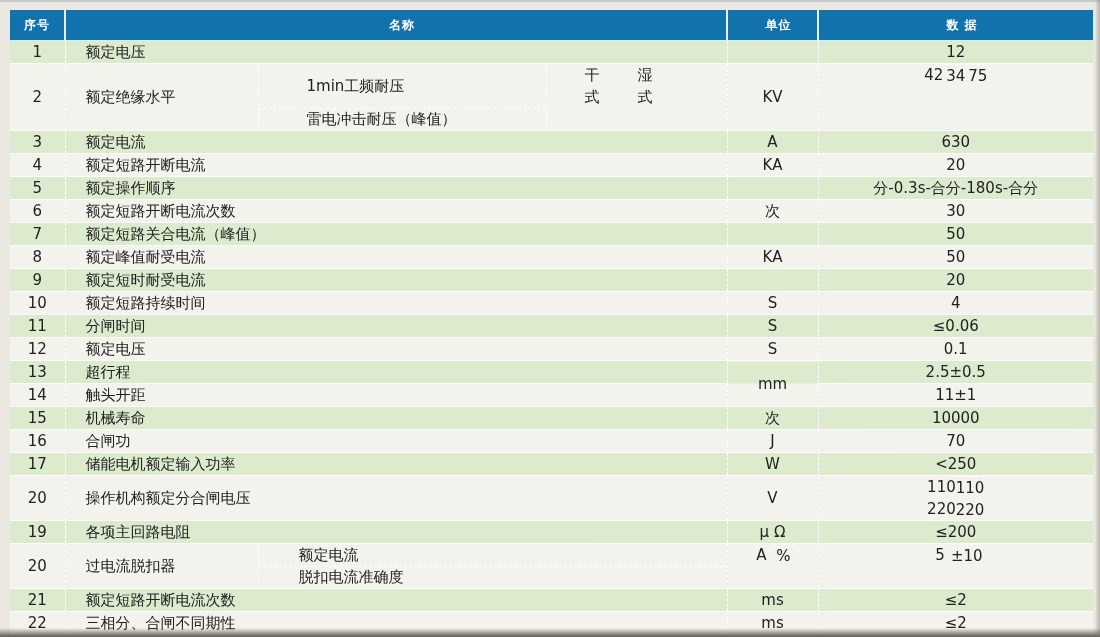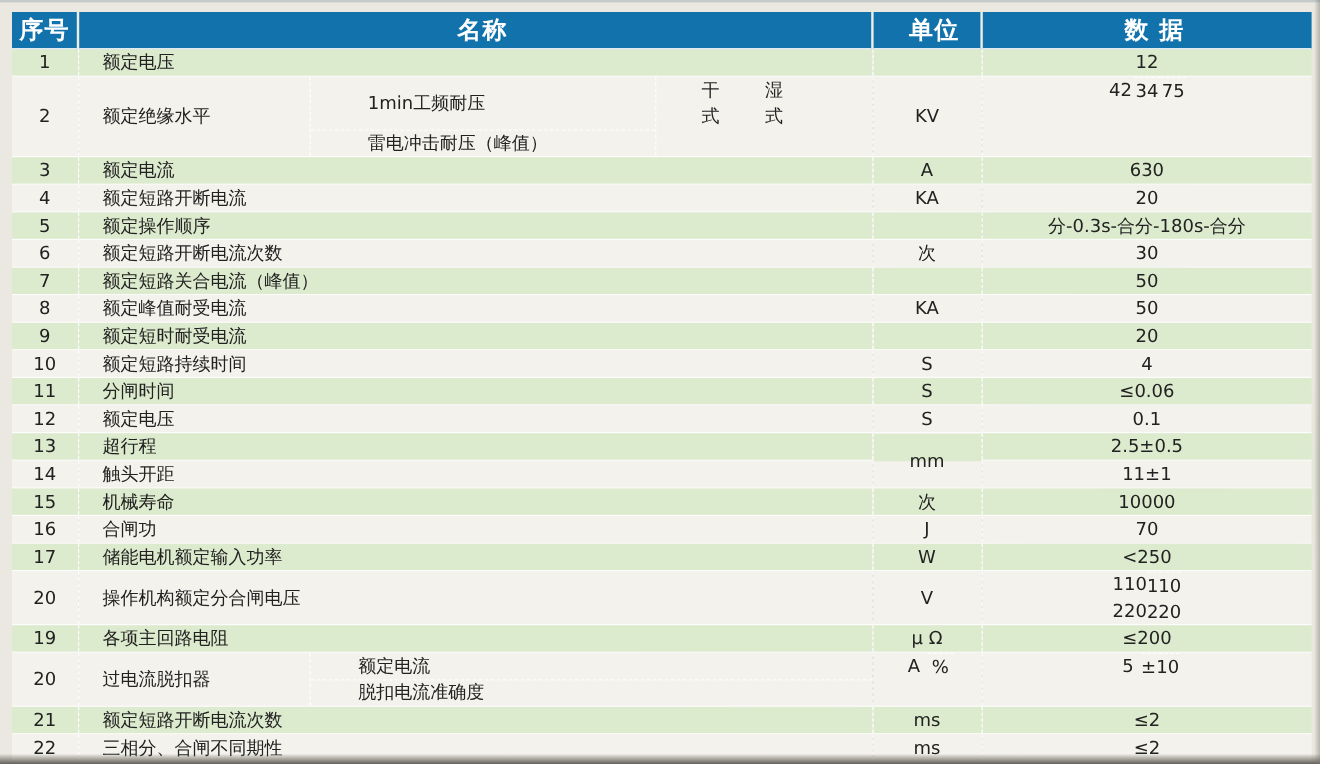--- a/index.html
+++ b/index.html
@@ -9,21 +9,21 @@
     background-image:
       radial-gradient(240px 130px at 78% 28%, rgba(180,212,160,0.28), transparent 70%),
       radial-gradient(280px 150px at 88% 62%, rgba(180,212,160,0.22), transparent 70%),
       radial-gradient(200px 110px at 60% 85%, rgba(180,212,160,0.15), transparent 70%);
     font-family:"DejaVu Sans","Liberation Sans",sans-serif;
     color:var(--body-text,#222);
   }
   table.spec{position:absolute;left:10px;top:10px;width:1083px;border-collapse:collapse;table-layout:fixed;}
   thead th{
     height:30px;padding:0;background:var(--header-bg,#1273ac);color:var(--header-text,#fff);
-    font-size:20px;font-weight:bold;text-align:center;letter-spacing:1px;
+    font-size:12px;font-weight:bold;text-align:center;letter-spacing:1px;
   }
   thead th + th{border-left:2px solid #edeee6;padding-left:12px;}
   tbody td{padding:0;font-size:15px;height:22px;vertical-align:middle;border-top:1px solid rgba(255,255,255,0.85);overflow:hidden;}
   tr.green td{background:#dceacd;}
   tr.white td{background:#f3f2ec;}
   tr.h44 td{height:44px;}
   tr.h66 td{height:66px;}
   td.c-no{text-align:center;}
   td.c-name{text-align:left;padding-left:20px;border-left:1px dashed rgba(255,255,255,0.9);}
   td.c-name-complex{padding:0;border-left:1px dashed rgba(255,255,255,0.9);}

